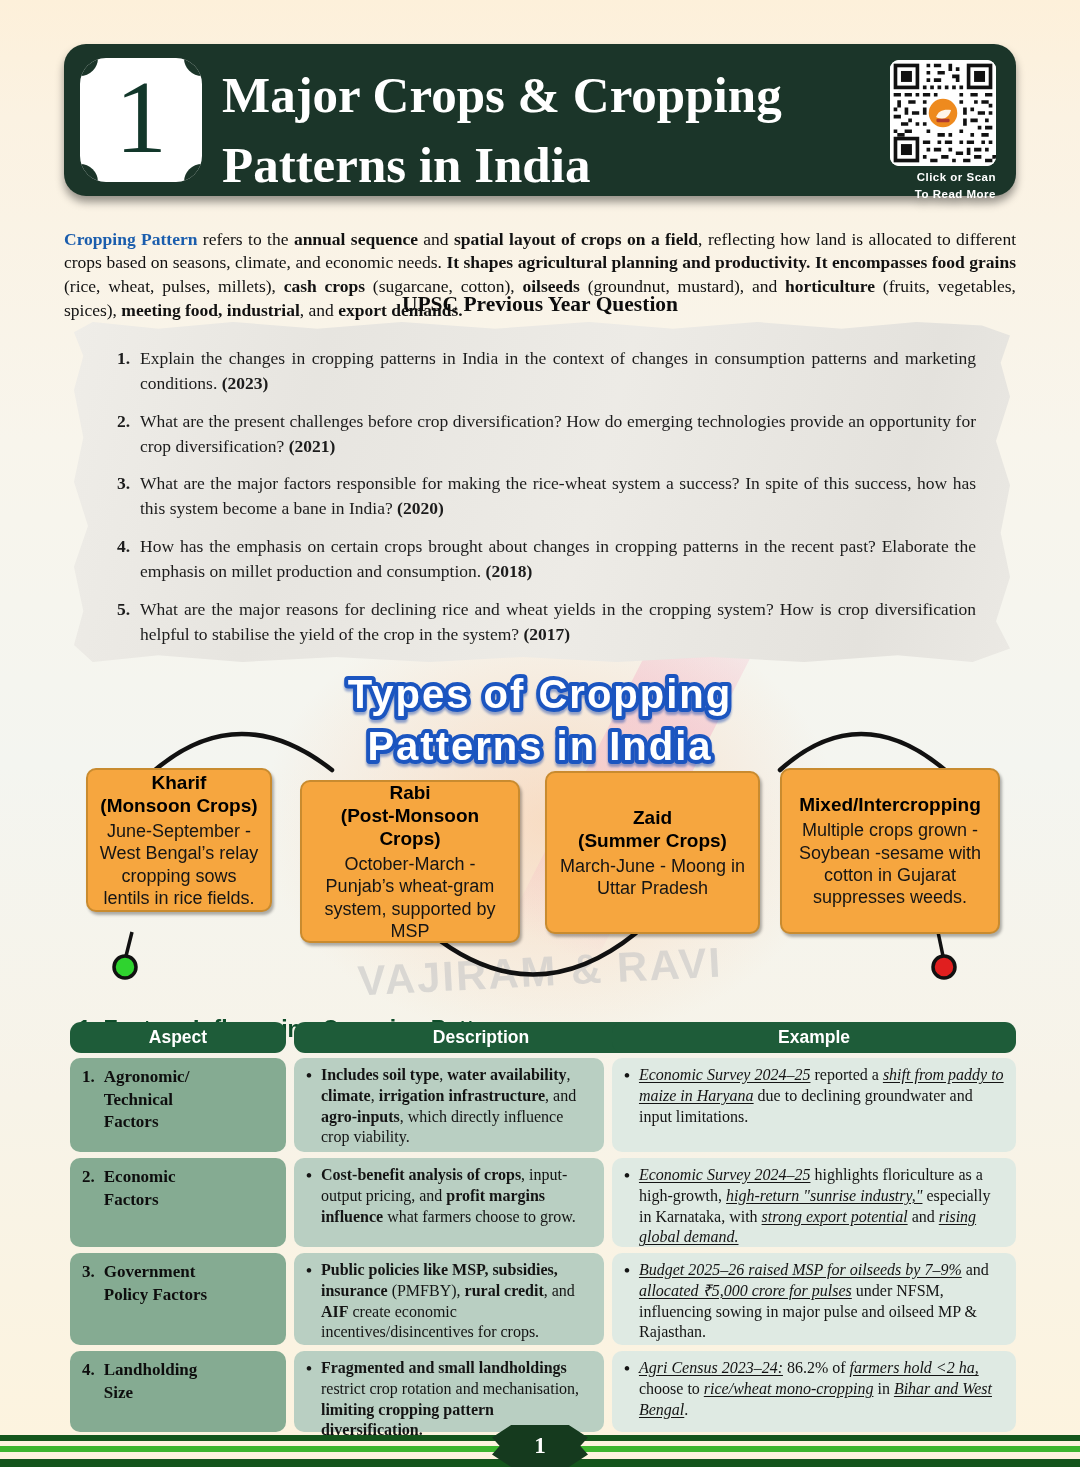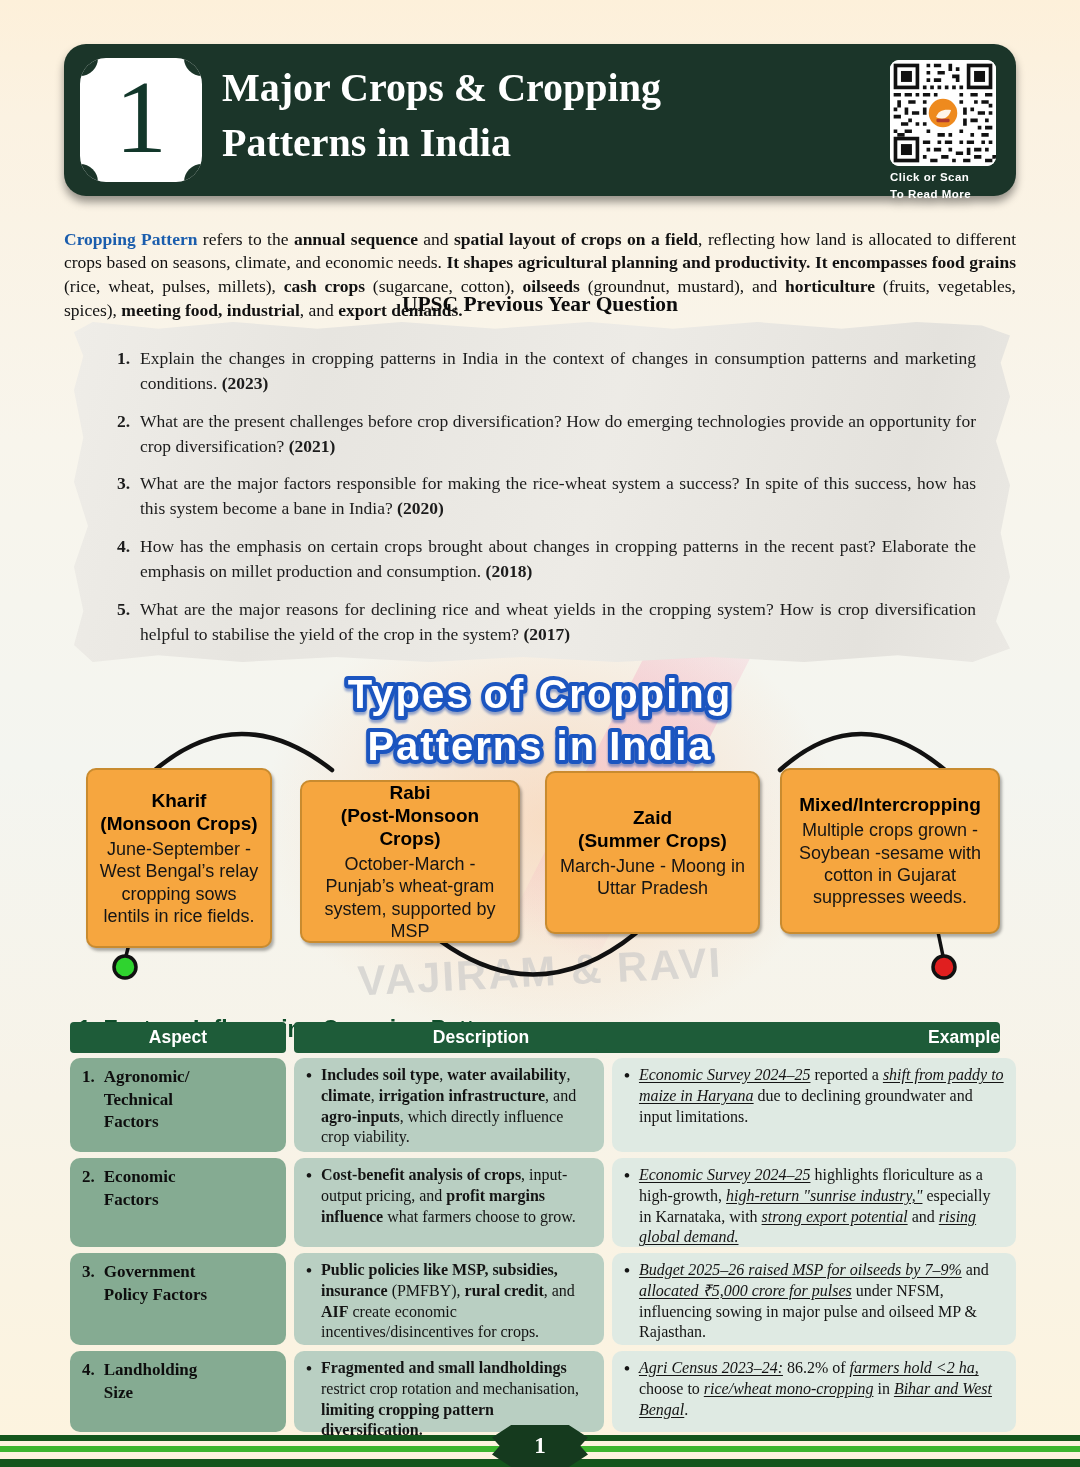--- a/index.html
+++ b/index.html
@@ -17,23 +17,23 @@
     font-family:"Liberation Sans",sans-serif;font-weight:bold;font-size:42px;letter-spacing:2px;
     color:#c7c7c7;opacity:.6;white-space:nowrap;z-index:0;}
   
   .hdr{position:absolute;left:64px;top:44px;width:952px;height:152px;background:#1b3529;border-radius:22px;
     z-index:3;filter:drop-shadow(0 6px 4px rgba(0,0,0,.40));}
   .plaque{position:absolute;left:16px;top:14px;width:122px;height:124px;background:#fff;border-radius:26px;overflow:hidden;}
   .notch{position:absolute;width:36px;height:36px;border-radius:50%;background:#1b3529;}
   .notch.tl{left:-18px;top:-18px}.notch.tr{right:-18px;top:-18px}.notch.bl{left:-18px;bottom:-18px}.notch.br{right:-18px;bottom:-18px}
   .chapnum{position:absolute;left:0;top:-4px;width:100%;height:100%;display:flex;align-items:center;justify-content:center;
     font-size:104px;color:#12372a;font-family:"Liberation Serif",serif;}
-  .hdr-title{position:absolute;left:158px;top:16px;color:#fff;font-weight:bold;font-size:40px;line-height:1.38;
+  .hdr-title{position:absolute;left:158px;top:16px;color:#fff;font-weight:bold;font-size:51px;line-height:1.38;
     font-family:"Liberation Serif",serif;}
-  .qrwrap{position:absolute;left:826px;top:16px;width:106px;text-align:left;}
+  .qrwrap{position:absolute;left:826px;top:16px;width:106px;text-align:right;}
   .qr{width:106px;height:106px;background:#fff;border-radius:9px;display:block;}
   .qrcap{margin-top:3px;color:#fff;font-family:"Liberation Sans",sans-serif;font-weight:bold;font-size:11.5px;line-height:1.45;letter-spacing:.5px;}
   
   .intro{position:absolute;left:64px;top:210px;width:952px;z-index:2;font-size:17.5px;line-height:1.36;text-align:justify;color:#111;}
   .b{font-weight:bold}.i{font-style:italic}.u{text-decoration:underline;text-underline-offset:2px}.blue{color:#1a5dad}
   .pyq-head{position:absolute;left:0;top:292px;width:1080px;text-align:center;font-weight:bold;font-size:21.5px;z-index:2;color:#0d0d0d;}
   
   .torn{position:absolute;left:74px;top:322px;width:936px;height:340px;z-index:1;
     background:linear-gradient(105deg,#efEDe8 0%,#e7e5e0 25%,#edebe6 55%,#e4e2dd 85%,#ebe9e4 100%);
     background-color:#eae8e3;
@@ -46,32 +46,32 @@
   .types-title{position:absolute;left:280px;top:668px;z-index:2;filter:drop-shadow(0 3px 1px rgba(25,70,170,.45));}
   .types-title text{font-family:"Liberation Sans",sans-serif;font-weight:bold;font-size:40px;letter-spacing:2px;
     fill:#fff;stroke:#1b55c0;stroke-width:8;paint-order:stroke;stroke-linejoin:round;text-anchor:middle;}
   .connectors{position:absolute;left:0;top:690px;z-index:1;}
   .crop-box{position:absolute;z-index:2;background:#f6a63f;border:2px solid #c98b2f;border-radius:10px;
     box-shadow:2px 3px 3px rgba(0,0,0,.30);display:flex;flex-direction:column;justify-content:center;
     text-align:center;font-family:"Liberation Sans",sans-serif;padding:6px 8px;box-sizing:border-box;}
   .crop-box .bh{font-weight:bold;font-size:19px;line-height:1.22;color:#000;}
   .crop-box .bh span{display:block;}
   .crop-box .bb{font-size:18px;line-height:1.24;color:#151515;margin-top:3px;}
-  #box1{left:86px;top:768px;width:186px;height:180px;}
+  #box1{left:86px;top:768px;width:186px;height:144px;}
   #box2{left:300px;top:768px;width:220px;height:163px;margin-top:12px;}
   #box3{left:545px;top:771px;width:215px;height:163px;}
   #box4{left:780px;top:768px;width:220px;height:166px;}
   
   .factors-head{position:absolute;left:78px;top:984px;z-index:2;font-family:"Liberation Sans",sans-serif;
     font-weight:bold;font-size:23px;color:#0e4d2a;margin-top:32px;}
-  .colhead{position:absolute;top:1022px;height:31px;background:#1e5c39;border-radius:4px;z-index:2;
+  .colhead{position:absolute;top:1022px;height:31px;background:#1e5c39;border-radius:11px;z-index:2;
     color:#fff;font-family:"Liberation Sans",sans-serif;font-weight:bold;font-size:17.5px;text-align:center;line-height:31px;}
   #col-aspect{left:70px;width:216px;}
   #col-desc{left:294px;width:374px;}
-  #col-example{left:596px;width:404px;text-align:right;}
+  #col-example{left:612px;width:404px;}
   .trow{position:absolute;left:70px;width:946px;z-index:2;}
   .cell{position:absolute;top:0;height:100%;border-radius:10px;box-sizing:border-box;}
   .c-aspect{left:0;width:216px;background:#85ab92;padding:8px 6px 6px 12px;display:flex;gap:9px;
     font-weight:bold;font-size:17px;line-height:1.33;color:#0e0e0e;}
   .c-desc{left:224px;width:310px;background:#b9cfc2;padding:7px 10px 6px 12px;display:flex;gap:9px;
     font-size:16px;line-height:1.3;color:#141414;}
   .c-ex{left:542px;width:404px;background:#dfeae3;padding:7px 12px 6px 12px;display:flex;gap:9px;
     font-size:16px;line-height:1.3;color:#141414;}
   .bullet{font-weight:bold;font-size:17px;line-height:1.25;}
   #row1{top:1058px;height:94px;} #row2{top:1158px;height:89px;} #row3{top:1253px;height:92px;} #row4{top:1351px;height:81px;}

